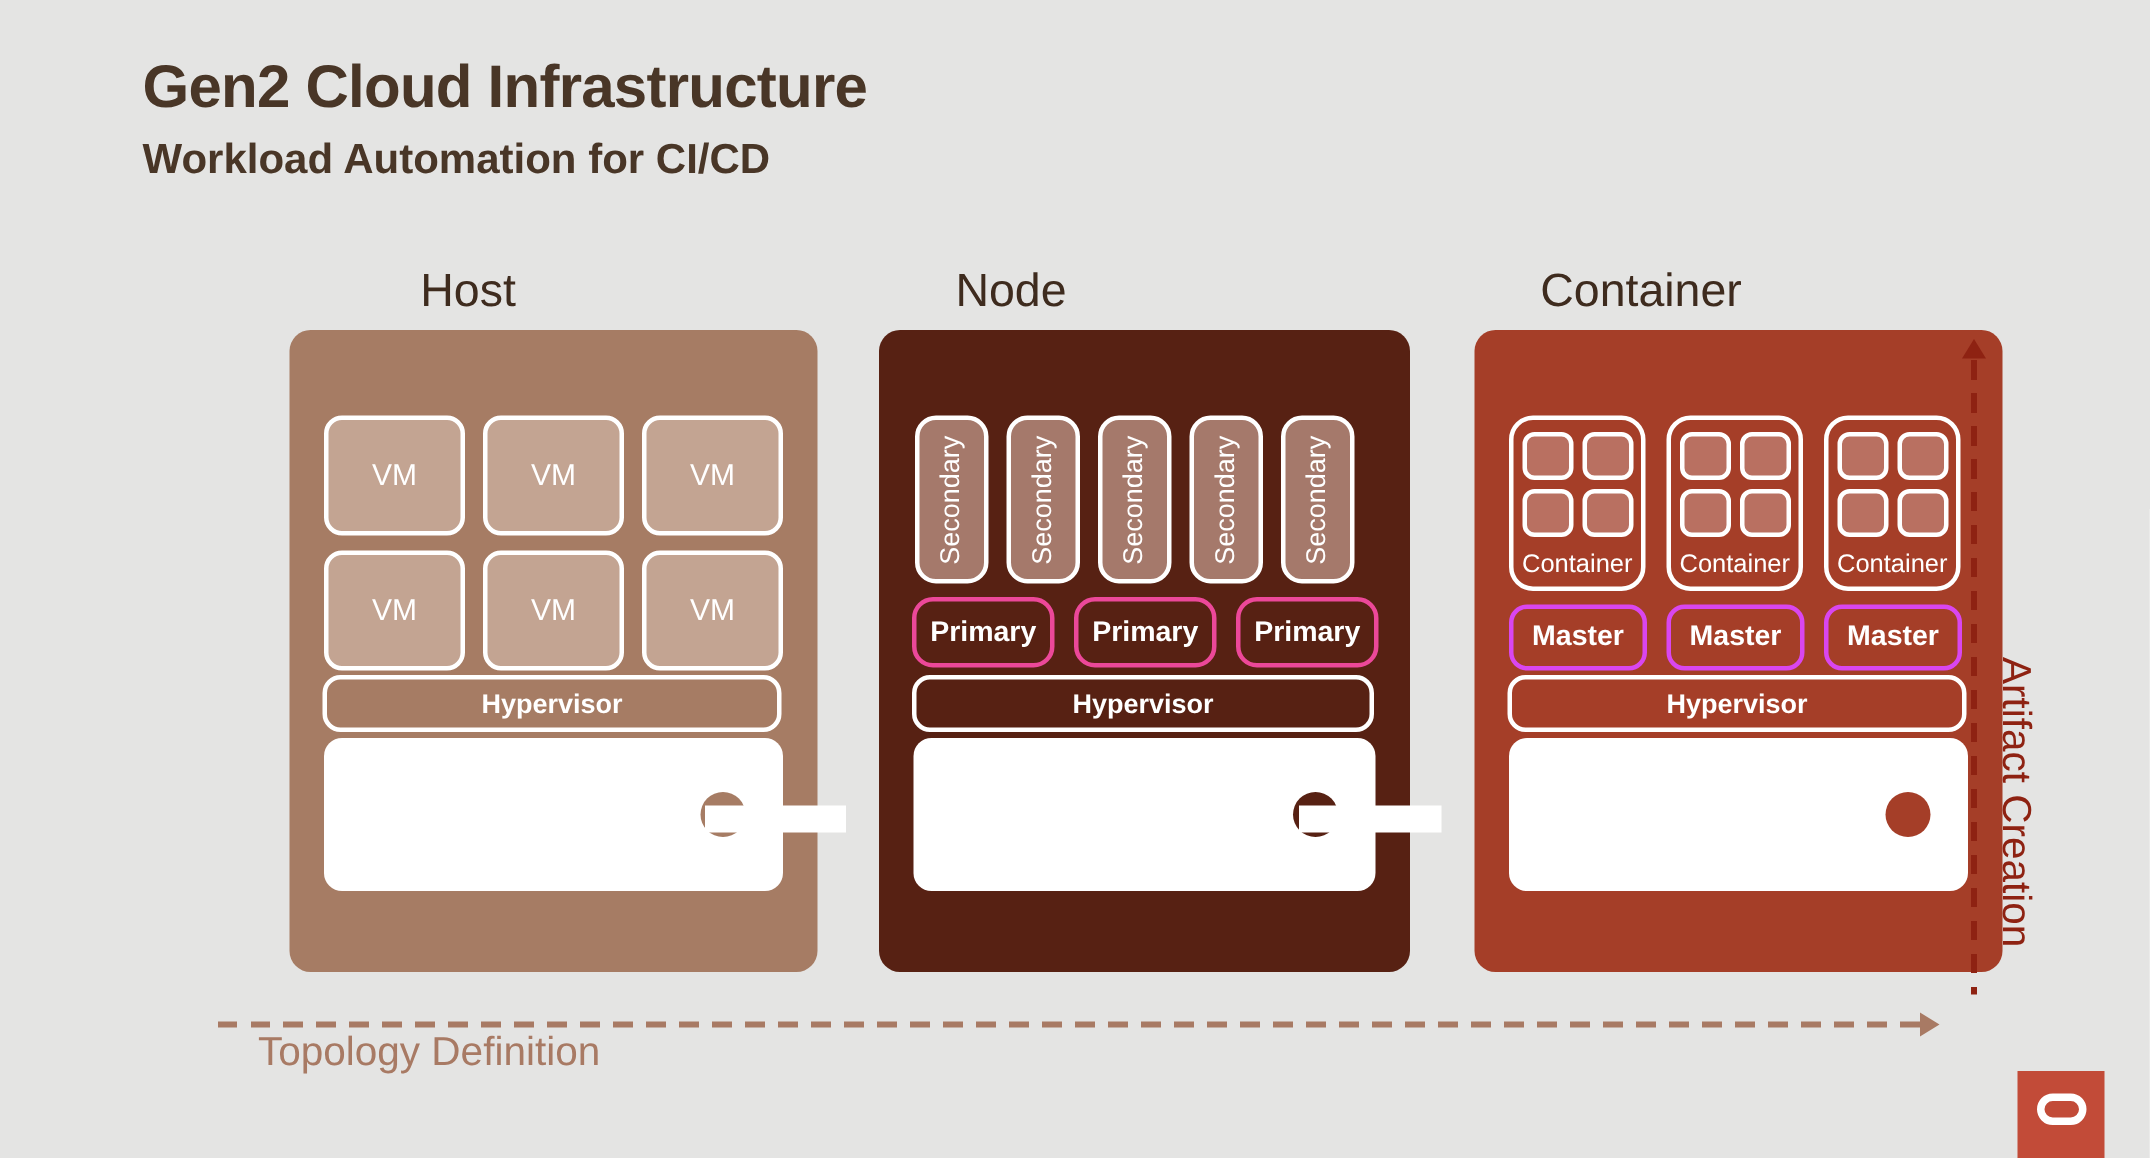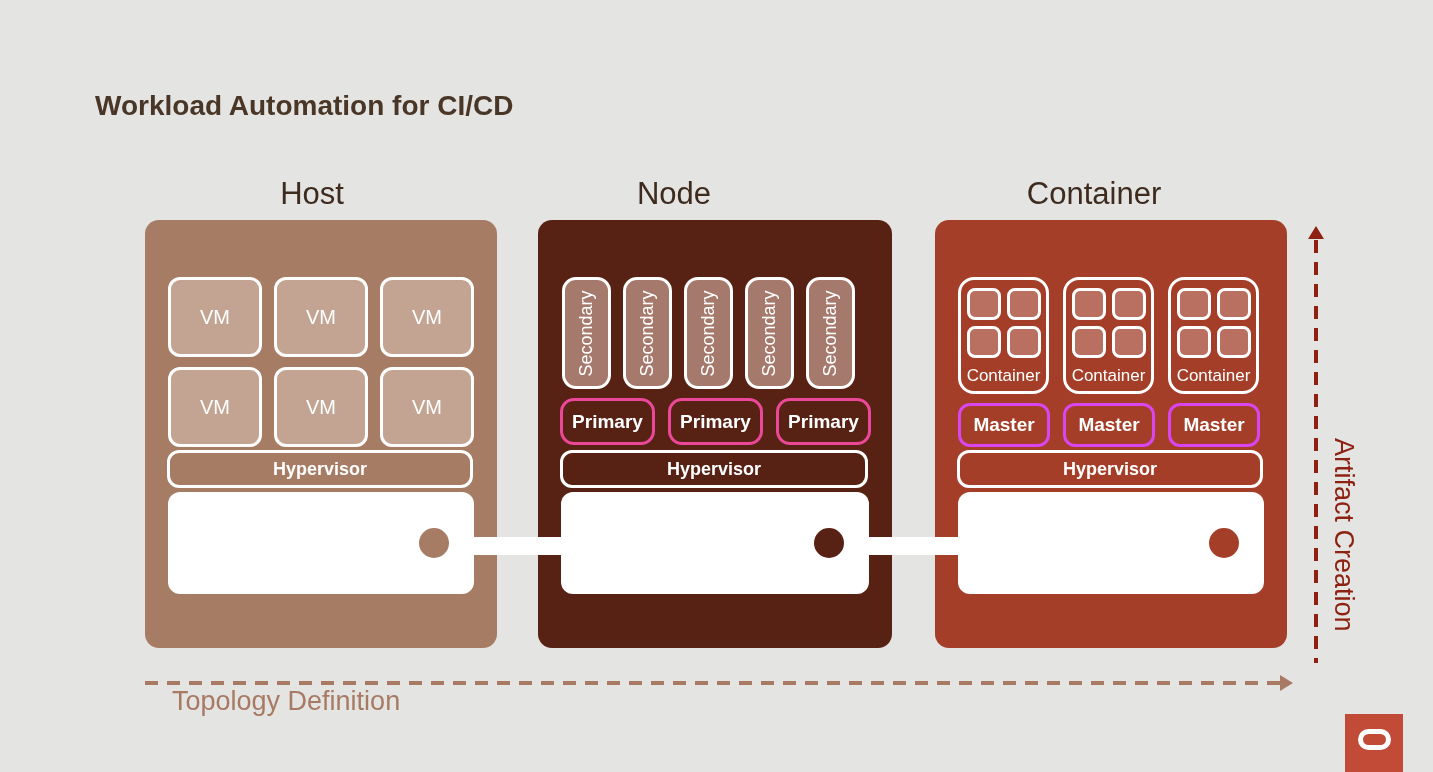--- a/index.html
+++ b/index.html
@@ -19,21 +19,21 @@
   }
   .col-header {
     position:absolute; top:176px; transform:translateX(-50%);
     font-size:31px; color:#3e2b1e; white-space:nowrap;
   }
   .col-header.host { left:312px; }
   .col-header.node { left:674px; }
   .col-header.container { left:1094px; }
 
   
-  .panel { position:absolute; top:220px; height:428px; border-radius:14px; }
+  .panel { position:absolute; top:220px; height:428px; border-radius:14px;margin-left:48px; }
   .panel.host      { left:145px; width:352px; background:#a67c64; }
   .panel.node      { left:538px; width:354px; background:#572113; }
   .panel.container { left:935px; width:352px; background:#a53e28; }
 
   
   .vm-grid {
     position:absolute; left:23px; top:57px;
     display:grid; grid-template-columns:repeat(3,94px); grid-auto-rows:80px;
     column-gap:12px; row-gap:10px;
   }
@@ -142,20 +142,21 @@
   .oracle-ring {
     margin-top:15px; width:23px; height:11px;
     border:5px solid #fff; border-radius:11px;
   }
 </style>
 </head>
 <body>
 
 <div class="stage">
 
+  <div class="page-title">Gen2 Cloud Infrastructure</div>
   <div class="page-subtitle">Workload Automation for CI/CD</div>
 
   <div class="col-header host">Host</div>
   <div class="col-header node">Node</div>
   <div class="col-header container">Container</div>
 
   <div class="panel host">
     <div class="vm-grid">
       <div class="vm">VM</div>
       <div class="vm">VM</div>

